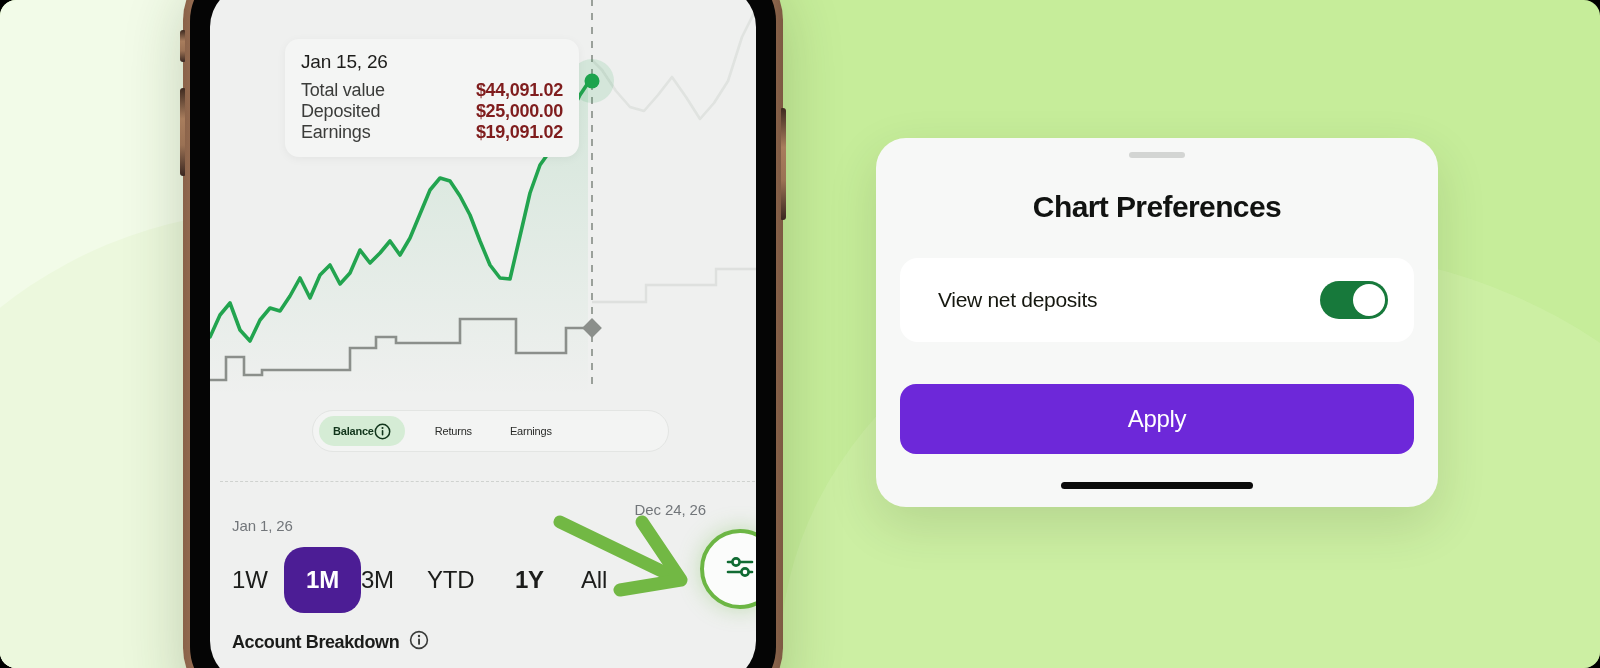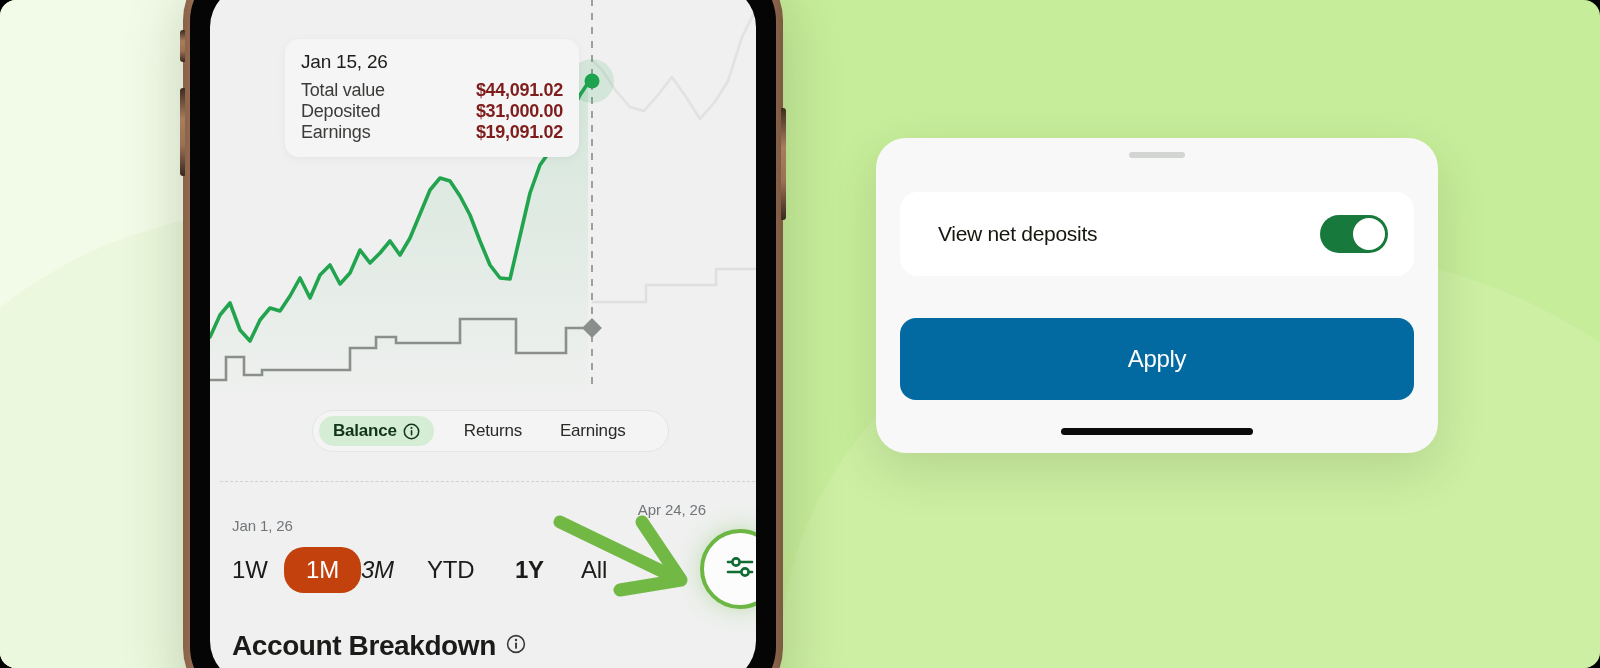--- a/index.html
+++ b/index.html
@@ -128,22 +128,21 @@
     border: 1px solid #e3e5e3;
     border-radius: 22px;
     display: flex;
     align-items: center;
   }
   .tab {
     height: 30px;
     display: flex;
     align-items: center;
     justify-content: center;
-    gap: 6px;
-    font-size: 17px;
+    font-size: 11px;
     color: #2a2b29;
     border-radius: 16px;
     letter-spacing: -.2px;
   }
   .tab.t-balance {
     margin-left: 6px;
     padding: 0 14px;
     background: #d5ecd5;
     color: #11351b;
     font-weight: bold;
@@ -182,28 +181,28 @@
     align-items: center;
   }
   .range {
     font-size: 24px;
     color: #1c1d1b;
     letter-spacing: -.2px;
     padding: 9px 0;
     text-align: left;
   }
   .range.active {
-    background: #c2410c;
+    background: #4c1d95;
     color: #ffffff;
     border-radius: 20px;
-    font-weight: normal;
-    padding: 9px 22px;
+    font-weight: bold;
+    padding: 19px 22px;
   }
   .r-1w  { width: 52px; }
-  .r-3m  { width: 66px; font-style: italic; }
+  .r-3m  { width: 66px; }
   .r-ytd { width: 88px; }
   .r-1y  { width: 66px; font-weight: bold; }
   .r-all { width: 60px; }
 
   
   .fab {
     position: absolute;
     left: 490px; top: 544px;
     width: 72px; height: 72px;
     border-radius: 50%;
@@ -217,21 +216,21 @@
 
   
   .acct-row {
     position: absolute;
     left: 22px; top: 645px;
     display: flex;
     align-items: center;
     gap: 10px;
   }
   .acct-title {
-    font-size: 28px;
+    font-size: 18px;
     font-weight: bold;
     color: #1b1c1a;
     letter-spacing: -.4px;
   }
 
   
   .arrow-anno {
     position: absolute;
     left: 548px; top: 500px;
     width: 200px; height: 110px;
@@ -287,23 +286,23 @@
   }
   .toggle-knob {
     position: absolute;
     top: 3px; right: 3px;
     width: 32px; height: 32px;
     border-radius: 50%;
     background: #ffffff;
   }
   .apply-btn {
     margin: 42px 24px 0 24px;
-    height: 82px;
+    height: 70px;
     border-radius: 16px;
-    background: #0369a1;
+    background: #6d28d9;
     color: #ffffff;
     font-size: 24px;
     display: flex;
     align-items: center;
     justify-content: center;
     letter-spacing: -.3px;
     border: none;
     width: calc(100% - 48px);
     box-sizing: border-box;
     font-family: "Liberation Sans", sans-serif;
@@ -389,21 +388,21 @@
 
           <div class="tooltip">
             <div class="tt-date">Jan 15, 26</div>
 
             <div class="tt-row">
               <span class="tt-label">Total value</span>
               <span class="tt-value">$44,091.02</span>
             </div>
             <div class="tt-row">
               <span class="tt-label">Deposited</span>
-              <span class="tt-value">$31,000.00</span>
+              <span class="tt-value">$25,000.00</span>
             </div>
             <div class="tt-row">
               <span class="tt-label">Earnings</span>
               <span class="tt-value">$19,091.02</span>
             </div>
           </div>
         </div>
 
         <div class="tabs">
           <div class="tab t-balance">
@@ -419,21 +418,21 @@
           <div class="tab t-returns">
             <span>Returns</span>
           </div>
           <div class="tab t-earnings">
             <span>Earnings</span>
           </div>
         </div>
 
         <div class="divider"></div>
         <div class="date-left">Jan 1, 26</div>
-        <div class="date-right">Apr 24, 26</div>
+        <div class="date-right">Dec 24, 26</div>
 
         <div class="ranges">
           <div class="range r-1w">1W</div>
           <div class="range active">1M</div>
           <div class="range r-3m">3M</div>
           <div class="range r-ytd">YTD</div>
           <div class="range r-1y">1Y</div>
           <div class="range r-all">All</div>
         </div>
 
@@ -466,20 +465,21 @@
   <div class="arrow-anno">
     <svg width="200" height="110" viewBox="0 0 200 110">
       <path d="M 12 22 L 128 78" stroke="#72b844" stroke-width="13" stroke-linecap="round" fill="none"></path>
       <path d="M 94 22 L 133 80 L 72 90" stroke="#72b844" stroke-width="13" stroke-linecap="round" stroke-linejoin="round" fill="none"></path>
     </svg>
   </div>
 
   <div class="sheet">
     <div class="sheet-handle"></div>
 
+    <div class="sheet-title">Chart Preferences</div>
 
     <div class="pref-card">
       <span class="pref-label">View net deposits</span>
       <span class="toggle">
         <span class="toggle-knob"></span>
       </span>
     </div>
 
     <button class="apply-btn">Apply</button>
 

